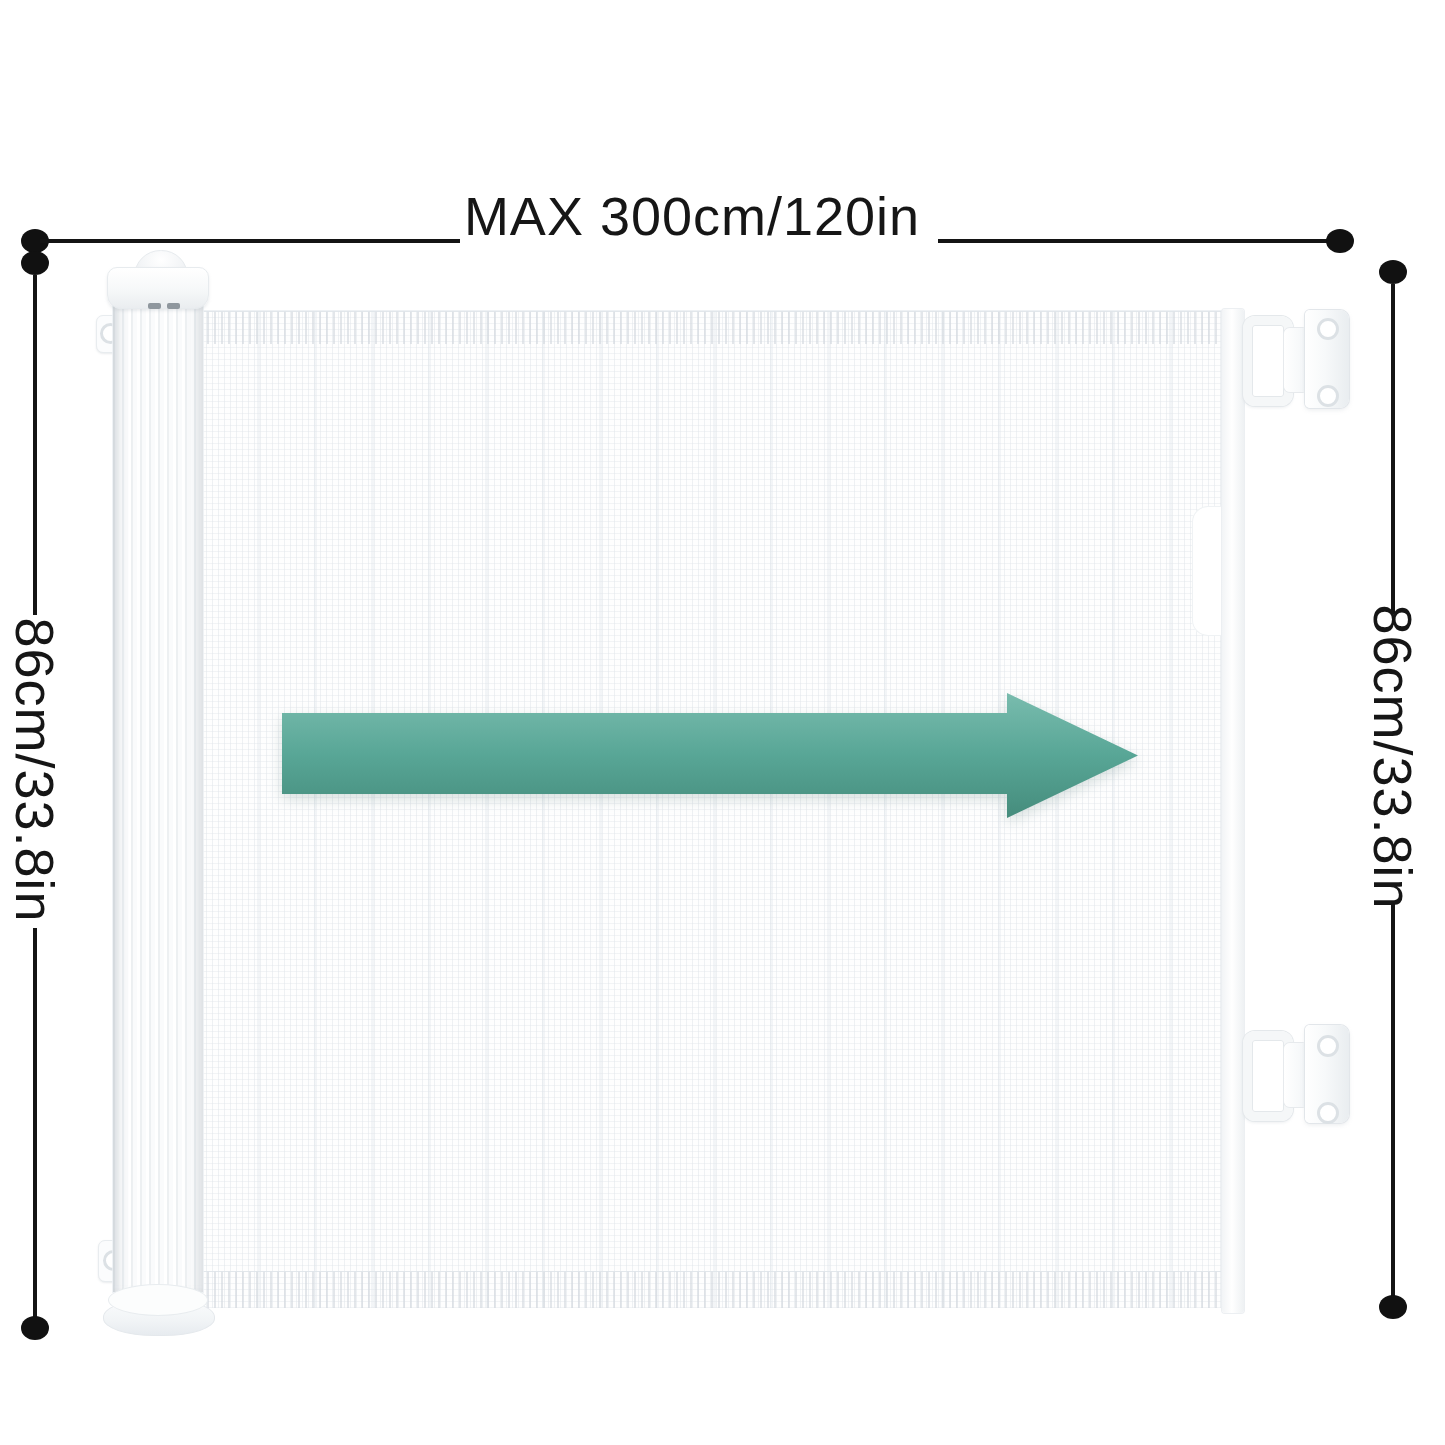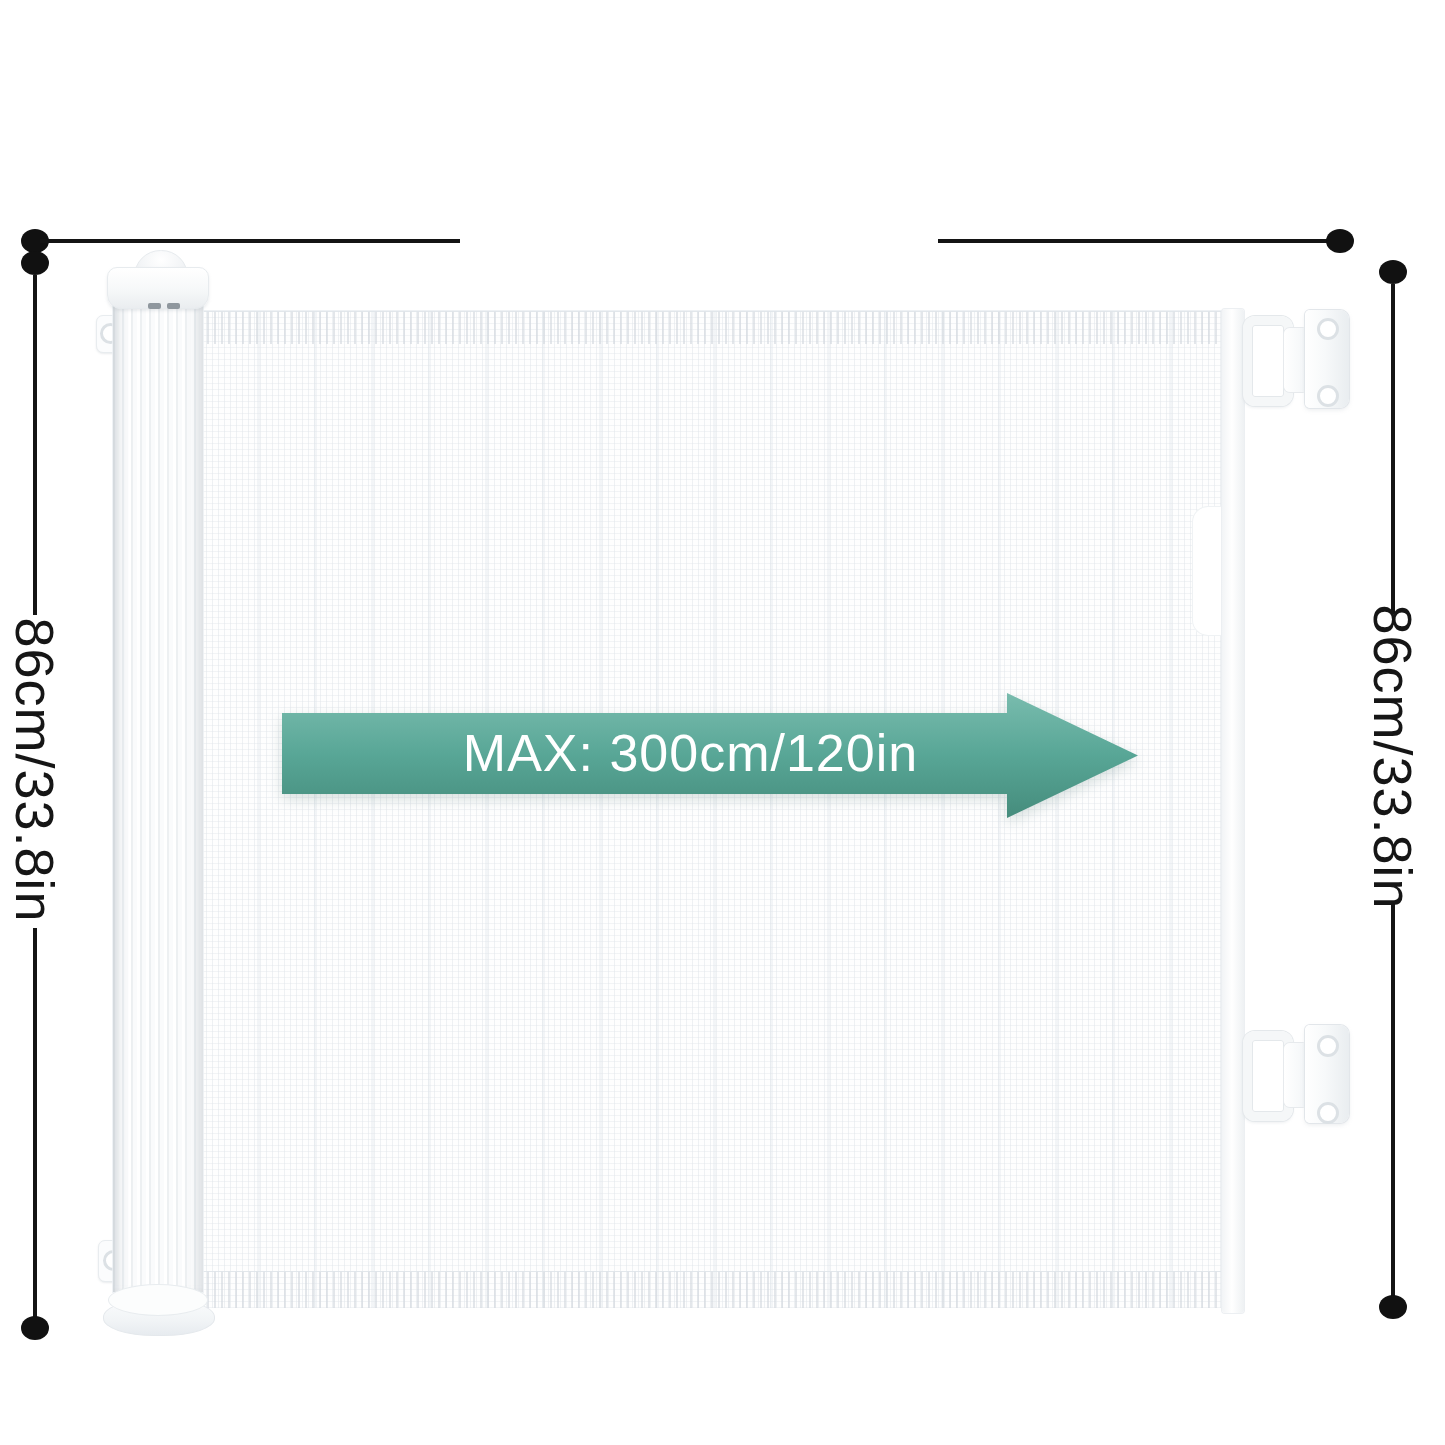--- a/index.html
+++ b/index.html
@@ -137,24 +137,24 @@
   <div class="abs post-dome" style="left:134px;top:250px;width:52px;height:32px;"></div>
   <div class="abs post-cap" style="left:107px;top:267px;width:100px;height:40px;"></div>
   <div class="abs cap-vent" style="left:148px;top:303px;width:13px;height:6px;"></div>
   <div class="abs cap-vent" style="left:167px;top:303px;width:13px;height:6px;"></div>
   <div class="abs post-base-bottom" style="left:103px;top:1298px;width:110px;height:36px;"></div>
   <div class="abs post-base-top" style="left:108px;top:1284px;width:98px;height:30px;"></div>
 
   <div class="abs arrow-shadow" style="left:282px;top:693px;">
     <div class="width-arrow"></div>
   </div>
-  <div class="abs width-arrow-label" style="left:282px;top:713px;">MAX: 300cm/120in</div>
 
   <div class="abs dim-dot" style="left:21px;top:229px;"></div>
   <div class="abs dim-line" style="left:40px;top:239px;width:420px;height:4px;"></div>
+  <div class="abs dim-label" style="left:462px;top:188px;width:460px;text-align:center;">MAX 300cm/120in</div>
   <div class="abs dim-line" style="left:938px;top:239px;width:398px;height:4px;"></div>
   <div class="abs dim-dot" style="left:1326px;top:229px;"></div>
 
   <div class="abs dim-dot" style="left:21px;top:251px;"></div>
   <div class="abs dim-line" style="left:33px;top:275px;width:4px;height:340px;"></div>
   <div class="abs vlabel-wrap" style="left:35px;top:770px;">
     <span class="vlabel dim-label">86cm/33.8in</span>
   </div>
   <div class="abs dim-line" style="left:33px;top:928px;width:4px;height:390px;"></div>
   <div class="abs dim-dot" style="left:21px;top:1316px;"></div>

